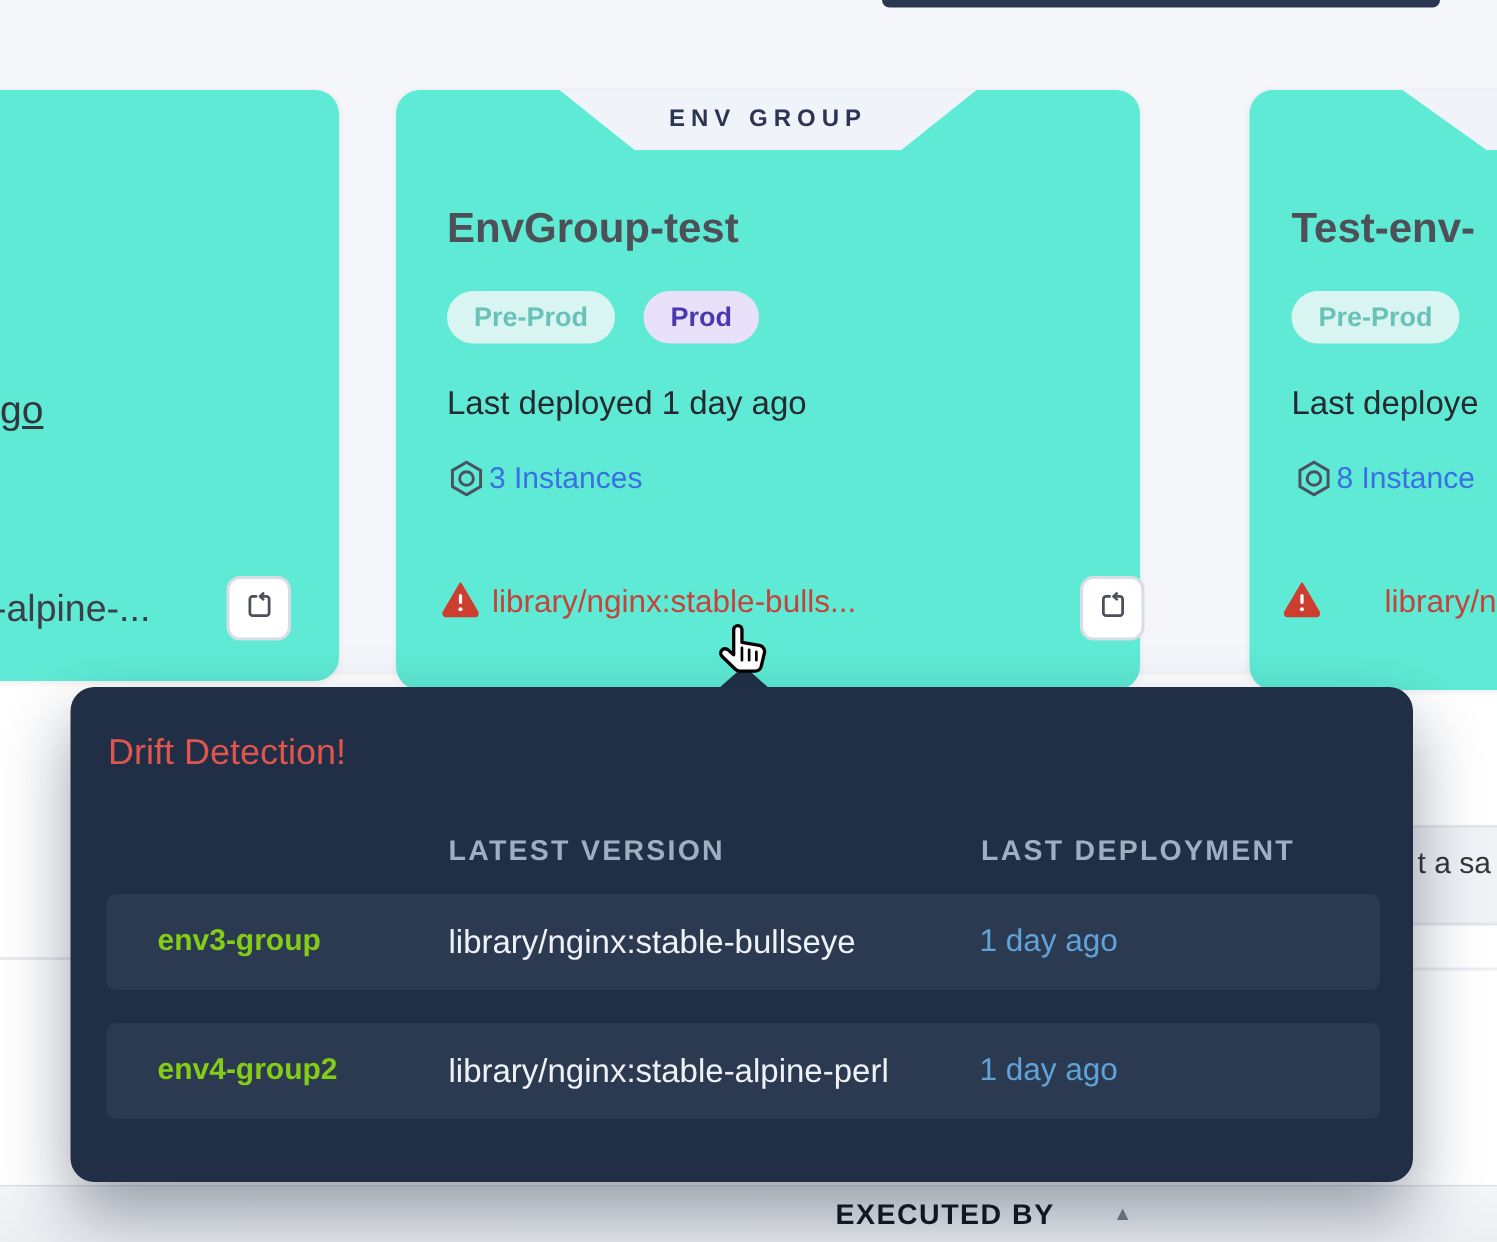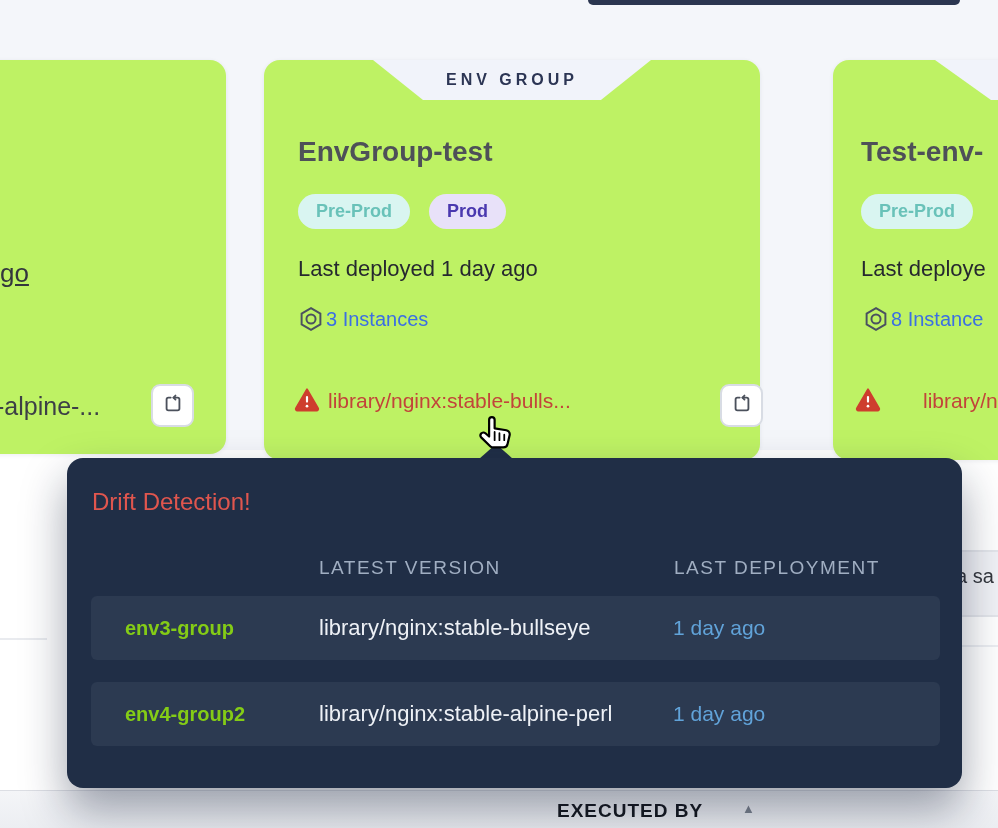--- a/index.html
+++ b/index.html
@@ -42,21 +42,21 @@
   .footer-header {
     position:absolute; left:557px; top:800px;
     font-size:19px; font-weight:bold; letter-spacing:1px; color:#14171d;
   }
   .footer-sort {
     position:absolute; left:742px; top:801px; font-size:13px; color:#7c838e;
   }
 
   
   .card {
-    position:absolute; top:60px; height:394px; background:#bef264;
+    position:absolute; top:60px; height:394px; background:#5eead4;
     border-radius:16px; box-shadow:0 1px 4px rgba(25,35,70,.08);padding-left:20px;
   }
   .card-left  { left:-18px; width:244px; }
   .card-center{ left:264px; width:496px; height:400px; }
   .card-right { left:833px; width:300px; height:400px; }
 
   .envgroup-badge {
     position:absolute; top:0; left:50%; transform:translateX(-50%);
     width:278px; height:40px; background:#f1f3fa;
     clip-path:polygon(0 0, 100% 0, 82% 100%, 18% 100%);
@@ -96,25 +96,24 @@
   
   .tooltip-arrow {
     position:absolute; left:479px; top:444px;
     width:0; height:0; border-left:17px solid transparent; border-right:17px solid transparent;
     border-bottom:15px solid #202e46;
   }
   .tooltip {
     position:absolute; left:47px; top:458px; width:895px; height:330px;
     background:#202e46; border-radius:16px;
     box-shadow:0 22px 45px rgba(15,25,50,.40);
-    margin-left:20px;
   }
   .tooltip-title { position:absolute; left:25px; top:30px; font-size:24px; color:#e0564e; }
   .col-header {
-    position:absolute; top:99px; font-size:19px; font-weight:normal;
+    position:absolute; top:99px; font-size:19px; font-weight:bold;
     letter-spacing:1.5px; color:#a0aec2; white-space:nowrap;
   }
   .col-header-version   { left:252px; }
   .col-header-deployment{ left:607px; }
   .drift-row {
     position:absolute; left:24px; width:849px; height:64px;
     background:#2c3a51; border-radius:6px;
   }
   .drift-row-1 { top:138px; }
   .drift-row-2 { top:224px; }

